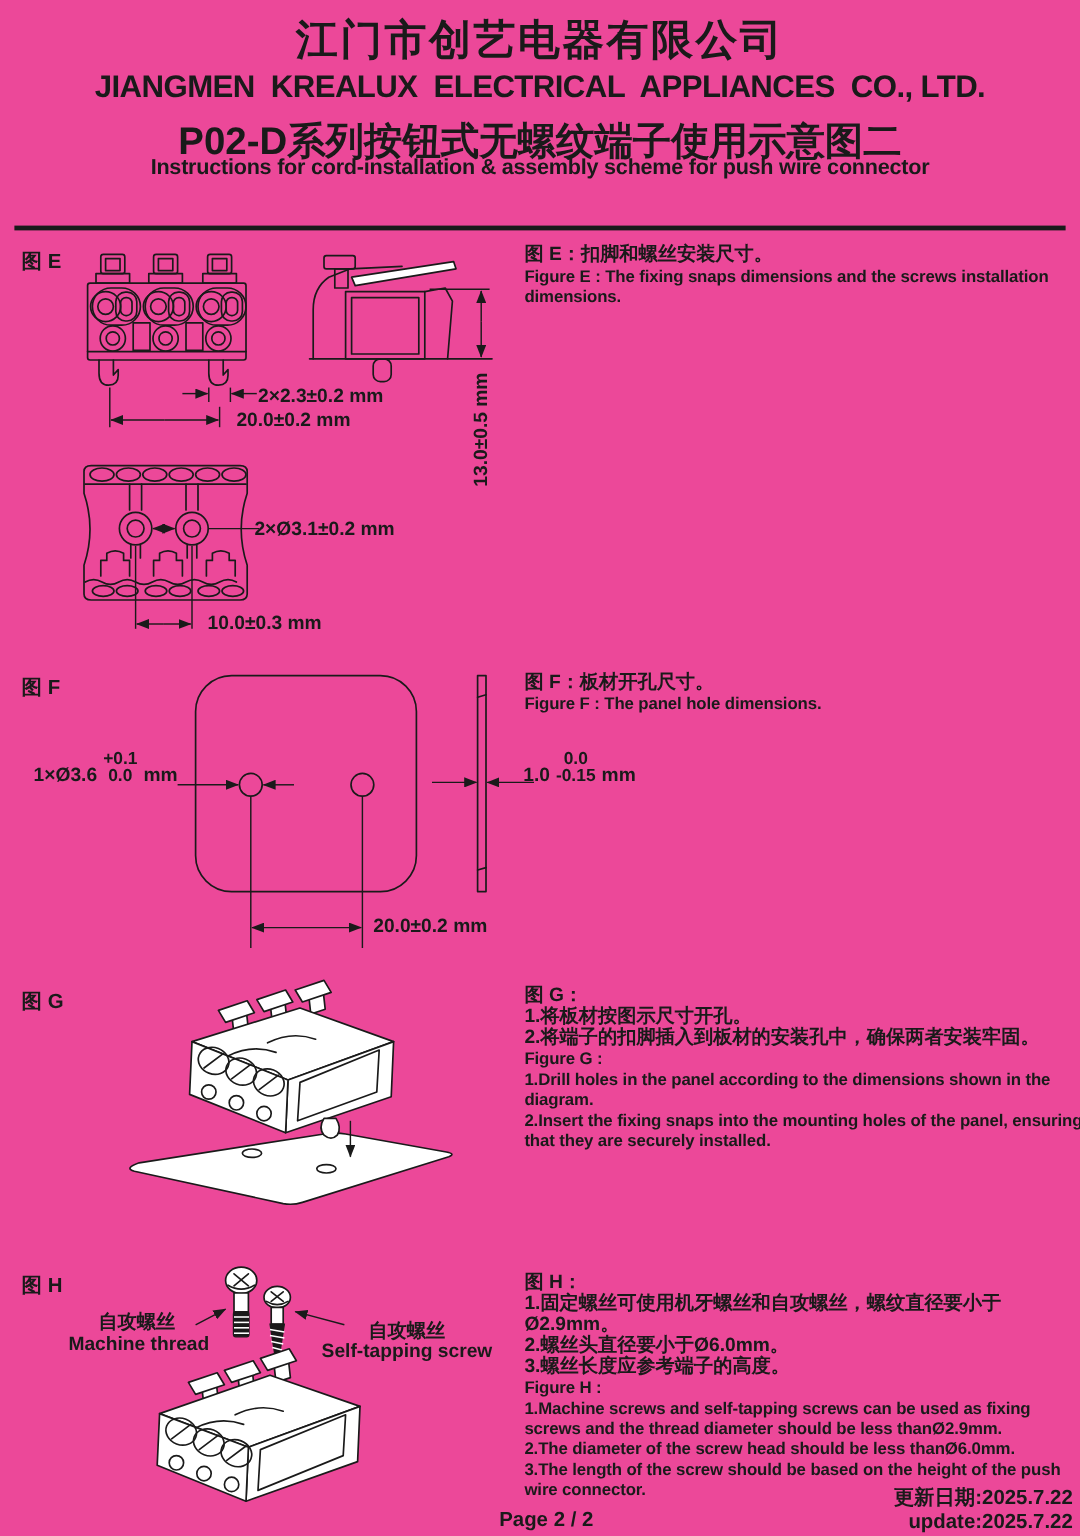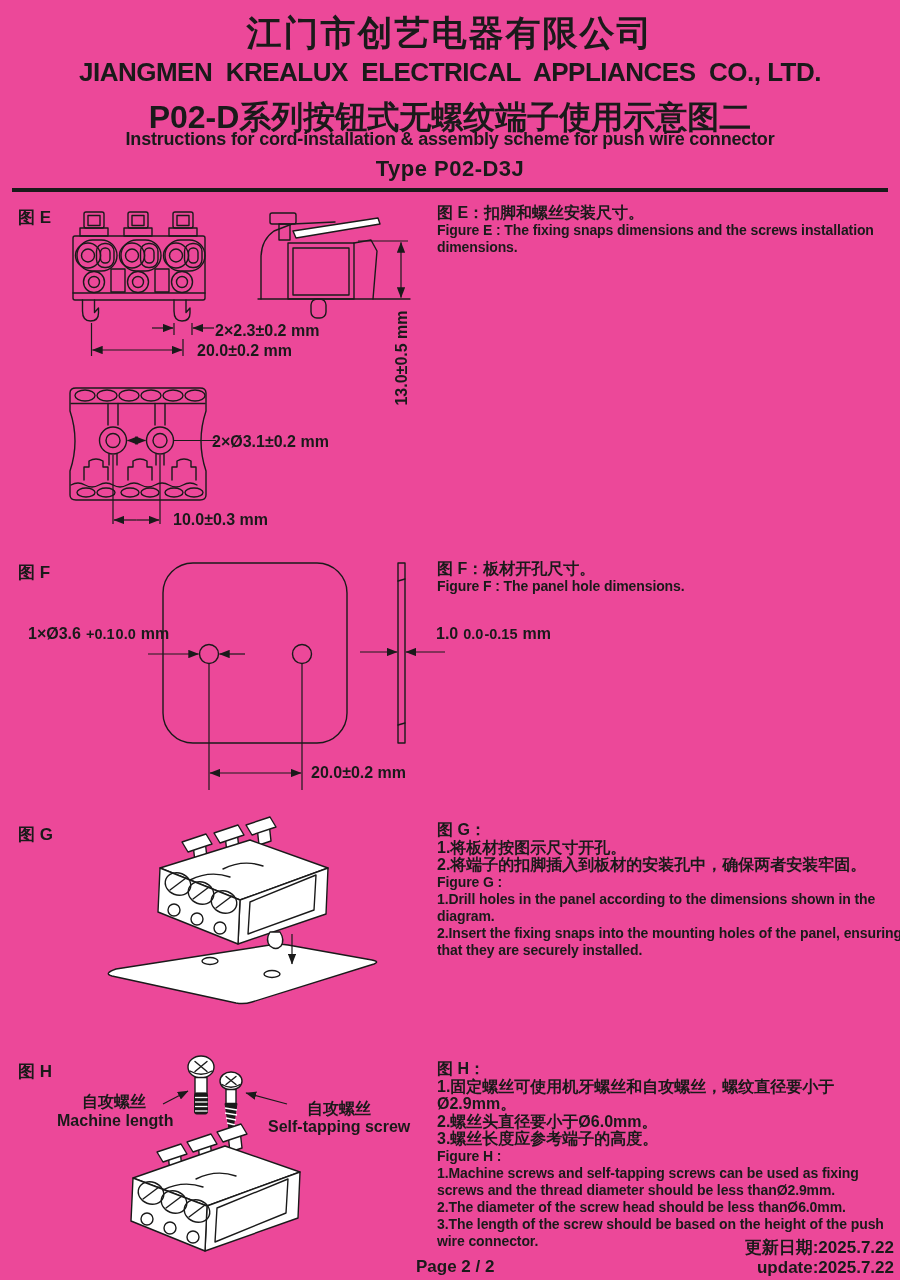--- a/index.html
+++ b/index.html
@@ -14,41 +14,40 @@
   .h-type{top:156px;font-size:22px;letter-spacing:0.5px}
   .rule{position:absolute;left:12px;right:12px;top:188px;height:4px;background:#1a1a1a}
   .figlabel{position:absolute;font-size:17px;font-weight:bold;white-space:nowrap}
   .art{position:absolute}
   .dim{position:absolute;font-size:16px;font-weight:bold;white-space:nowrap}
   .dim-rot{transform:rotate(-90deg);text-align:center}
   .cap{position:absolute;left:437px;width:468px;font-weight:bold}
   .cap .cn{font-size:16px;line-height:17.5px}
   .cap .en{font-size:14px;line-height:17px;letter-spacing:-0.1px}
   .tolrow{position:absolute;display:flex;align-items:flex-end;gap:5px;font-weight:bold;font-size:16px;line-height:14px;white-space:nowrap}
-  .tolstack{display:flex;flex-direction:row;gap:1px;font-size:14.5px;line-height:13px;text-align:center}
+  .tolstack{display:flex;flex-direction:column;gap:1px;font-size:14.5px;line-height:13px;text-align:center}
   .screwlabel{position:absolute;font-size:16px;font-weight:bold;white-space:nowrap}
   .pageno{position:absolute;font-size:17px;font-weight:bold}
   .update{position:absolute;right:6px;text-align:right;font-size:17px;font-weight:bold;line-height:19.5px}
   svg{display:block;overflow:visible}
   .ln{stroke:#1a1a1a;stroke-width:1.4;fill:none;stroke-linecap:round;stroke-linejoin:round}
   .lnf{stroke:#1a1a1a;stroke-width:1.4;fill:#fff;stroke-linejoin:round}
   .dl{stroke:#1a1a1a;stroke-width:1.2;fill:none}
   .dk{fill:#1a1a1a;stroke:#1a1a1a;stroke-width:1}
   .wl{stroke:#fff;stroke-width:1.3;fill:none}
 </style>
 </head>
 <body>
 
 <div class="page">
 
   <div class="hline h-cn">江门市创艺电器有限公司</div>
   <div class="hline h-en">JIANGMEN  KREALUX  ELECTRICAL  APPLIANCES  CO., LTD.</div>
   <div class="hline h-series">P02-D系列按钮式无螺纹端子使用示意图二</div>
   <div class="hline h-instr">Instructions for cord-installation &amp; assembly scheme for push wire connector</div>
-  <div class="hline h-type">Type P02-D3J</div>
   <div class="rule"></div>
 
   <div class="figlabel" style="left:18px;top:206px">图 E</div>
 
   <svg class="art" style="left:40px;top:198px" width="400" height="350" viewBox="0 0 400 350">
     <defs>
       <marker id="aE" markerWidth="9" markerHeight="7" refX="8.5" refY="3.5" orient="auto">
         <path d="M0,0 L9,3.5 L0,7 Z" fill="#1a1a1a"></path>
       </marker>
     </defs>
@@ -364,21 +363,21 @@
         <ellipse cx="142" cy="161" rx="13" ry="11" transform="rotate(21 142 161)"></ellipse>
           <line x1="134" y1="167" x2="150" y2="155"></line>
         <circle cx="92" cy="169" r="6"></circle>
           <circle cx="115" cy="178" r="6"></circle>
           <circle cx="138" cy="187" r="6"></circle>
       </g>
     </g>
   </svg>
 
   <div class="screwlabel" style="left:82px;top:1092px">自攻螺丝</div>
-  <div class="screwlabel" style="left:57px;top:1112px">Machine length</div>
+  <div class="screwlabel" style="left:57px;top:1112px">Machine thread</div>
   <div class="screwlabel" style="left:307px;top:1099px">自攻螺丝</div>
   <div class="screwlabel" style="left:268px;top:1118px">Self-tapping screw</div>
 
   <div class="cap" style="top:1060px">
     <div class="cn">图 H：</div>
     <div class="cn">1.固定螺丝可使用机牙螺丝和自攻螺丝，螺纹直径要小于Ø2.9mm。</div>
     <div class="cn">2.螺丝头直径要小于Ø6.0mm。</div>
     <div class="cn">3.螺丝长度应参考端子的高度。</div>
     <div class="en">Figure H :</div>
     <div class="en">1.Machine screws and self-tapping screws can be used as fixing screws and the thread diameter should be less thanØ2.9mm.</div>

